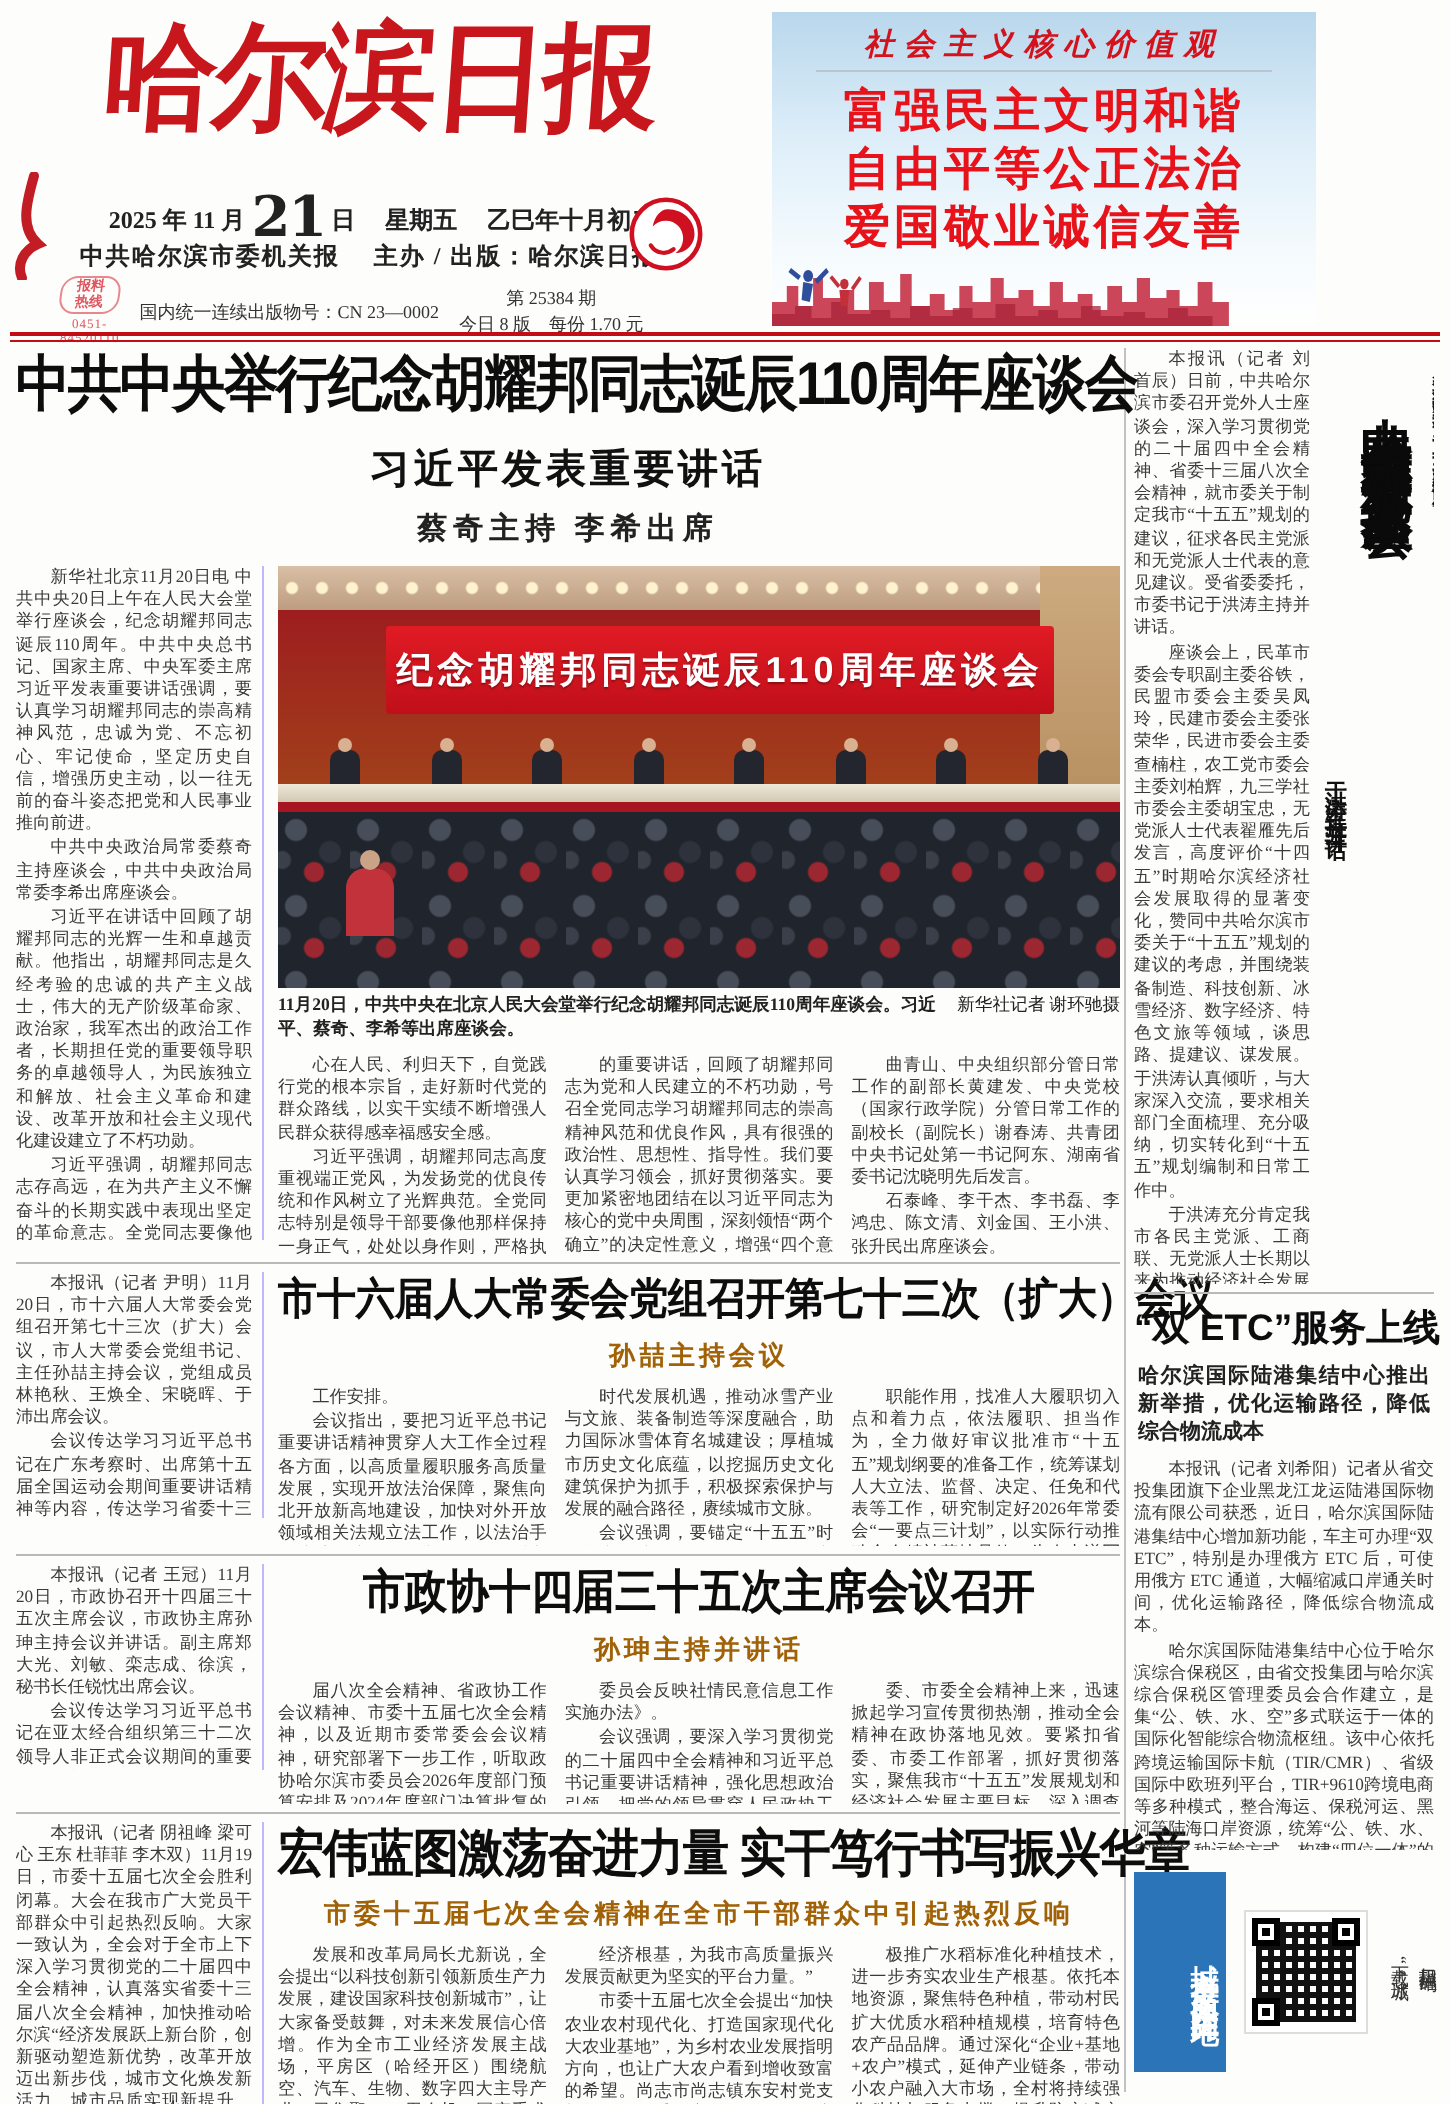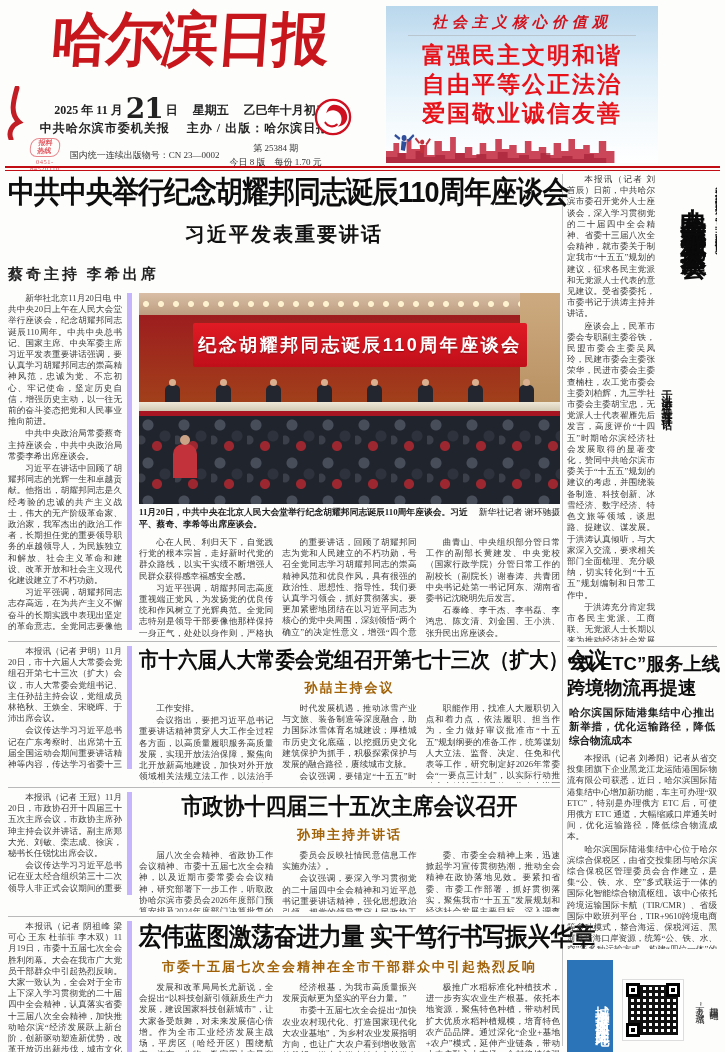--- a/index.html
+++ b/index.html
@@ -44,24 +44,24 @@
   .h-sep { border-top:1px solid #b9b9b9; margin:4px 0; }
   .v-divider { position:absolute; left:562px; top:174px; bottom:6px; width:1px; background:#c2c2c2; }
 
   
   .main { position:absolute; left:8px; top:172px; width:552px; }
   .lead-headline { text-align:center; font-family:"Liberation Sans", sans-serif; font-weight:900;
                    font-size:27px; letter-spacing:-1px; color:#0d0d0d; transform:scaleY(1.12);
                    transform-origin:top; white-space:nowrap; }
   .lead-deck1 { text-align:center; font-family:"Liberation Sans", sans-serif; font-weight:bold;
                 font-size:20px; margin-top:13px; letter-spacing:2px; color:#111; }
-  .lead-deck2 { text-align:left; font-weight:bold; font-size:15px; margin-top:17px;
+  .lead-deck2 { text-align:center; font-weight:bold; font-size:15px; margin-top:7px;
                 letter-spacing:3px; color:#222; }
   .row-flex { display:flex; gap:7px; margin-top:9px; }
-  .col-left { width:124px; flex:none; border-right:5px solid #c4b5fd; padding-right:5px; overflow:hidden; }
+  .col-left { width:124px; flex:none; border-right:1px solid #c4b5fd; padding-right:5px; overflow:hidden; }
   .col-left.h-lead { height:337px; }
   .col-left.h-renda { height:123px; }
   .col-left.h-zx { height:103px; }
   .col-left.h-hw { height:172px; }
   .main-right { width:421px; flex:none; }
   .para { font-size:8.6px; line-height:11.2px; text-align:justify; text-indent:2em; margin-bottom:1px; color:#3a3a3a; }
   .txt-col { flex:1; overflow:hidden; }
   .cols3 { display:flex; gap:9px; margin-top:6px; }
 
   
@@ -375,21 +375,20 @@
         <div class="v-sub">于洪涛主持并讲话</div>
         <div class="v-headline">中共哈尔滨市委召开党外人士座谈会</div>
         <div class="v-kicker">征求对市委关于制定我市“十五五”规划的建议的意见</div>
       </div>
     </div>
 
     <div class="h-sep"></div>
 
     <div class="etc">
       <div class="etc-headline">“双 ETC”服务上线</div>
-      <div class="etc-headline">跨境物流再提速</div>
       <div class="etc-deck">哈尔滨国际陆港集结中心推出新举措，优化运输路径，降低综合物流成本</div>
       <div class="etc-body">
           <p class="para">本报讯（记者 刘希阳）记者从省交投集团旗下企业黑龙江龙运陆港国际物流有限公司获悉，近日，哈尔滨国际陆港集结中心增加新功能，车主可办理“双 ETC”，特别是办理俄方 ETC 后，可使用俄方 ETC 通道，大幅缩减口岸通关时间，优化运输路径，降低综合物流成本。</p>
           <p class="para">哈尔滨国际陆港集结中心位于哈尔滨综合保税区，由省交投集团与哈尔滨综合保税区管理委员会合作建立，是集“公、铁、水、空”多式联运于一体的国际化智能综合物流枢纽。该中心依托跨境运输国际卡航（TIR/CMR）、省级国际中欧班列平台，TIR+9610跨境电商等多种模式，整合海运、保税河运、黑河等陆海口岸资源，统筹“公、铁、水、空”等多种运输方式，构建“四位一体”的国际多式联运集结中心，主要功能涵盖 TIR 物流资源组织服务、一站式 TIR 全程配套服务、中欧班列（哈尔滨—莫斯科）发运服务、“运贸一体化”产业服务等。</p>
         </div>
     </div>
 
     <div class="promo">
       <div class="promo-blue">
         <div>城市推广商</div>

